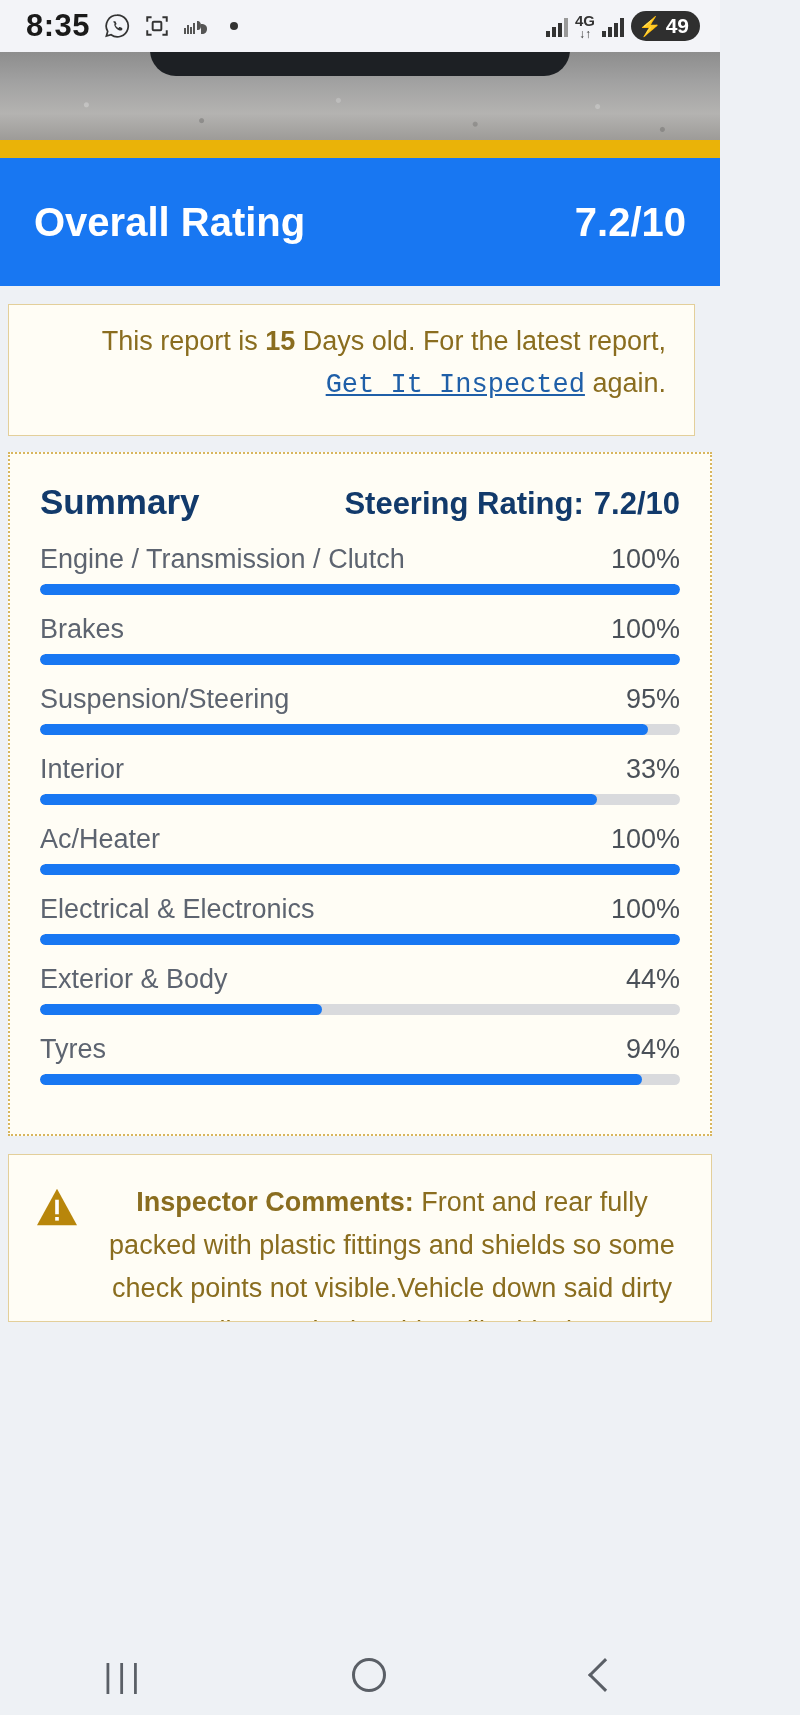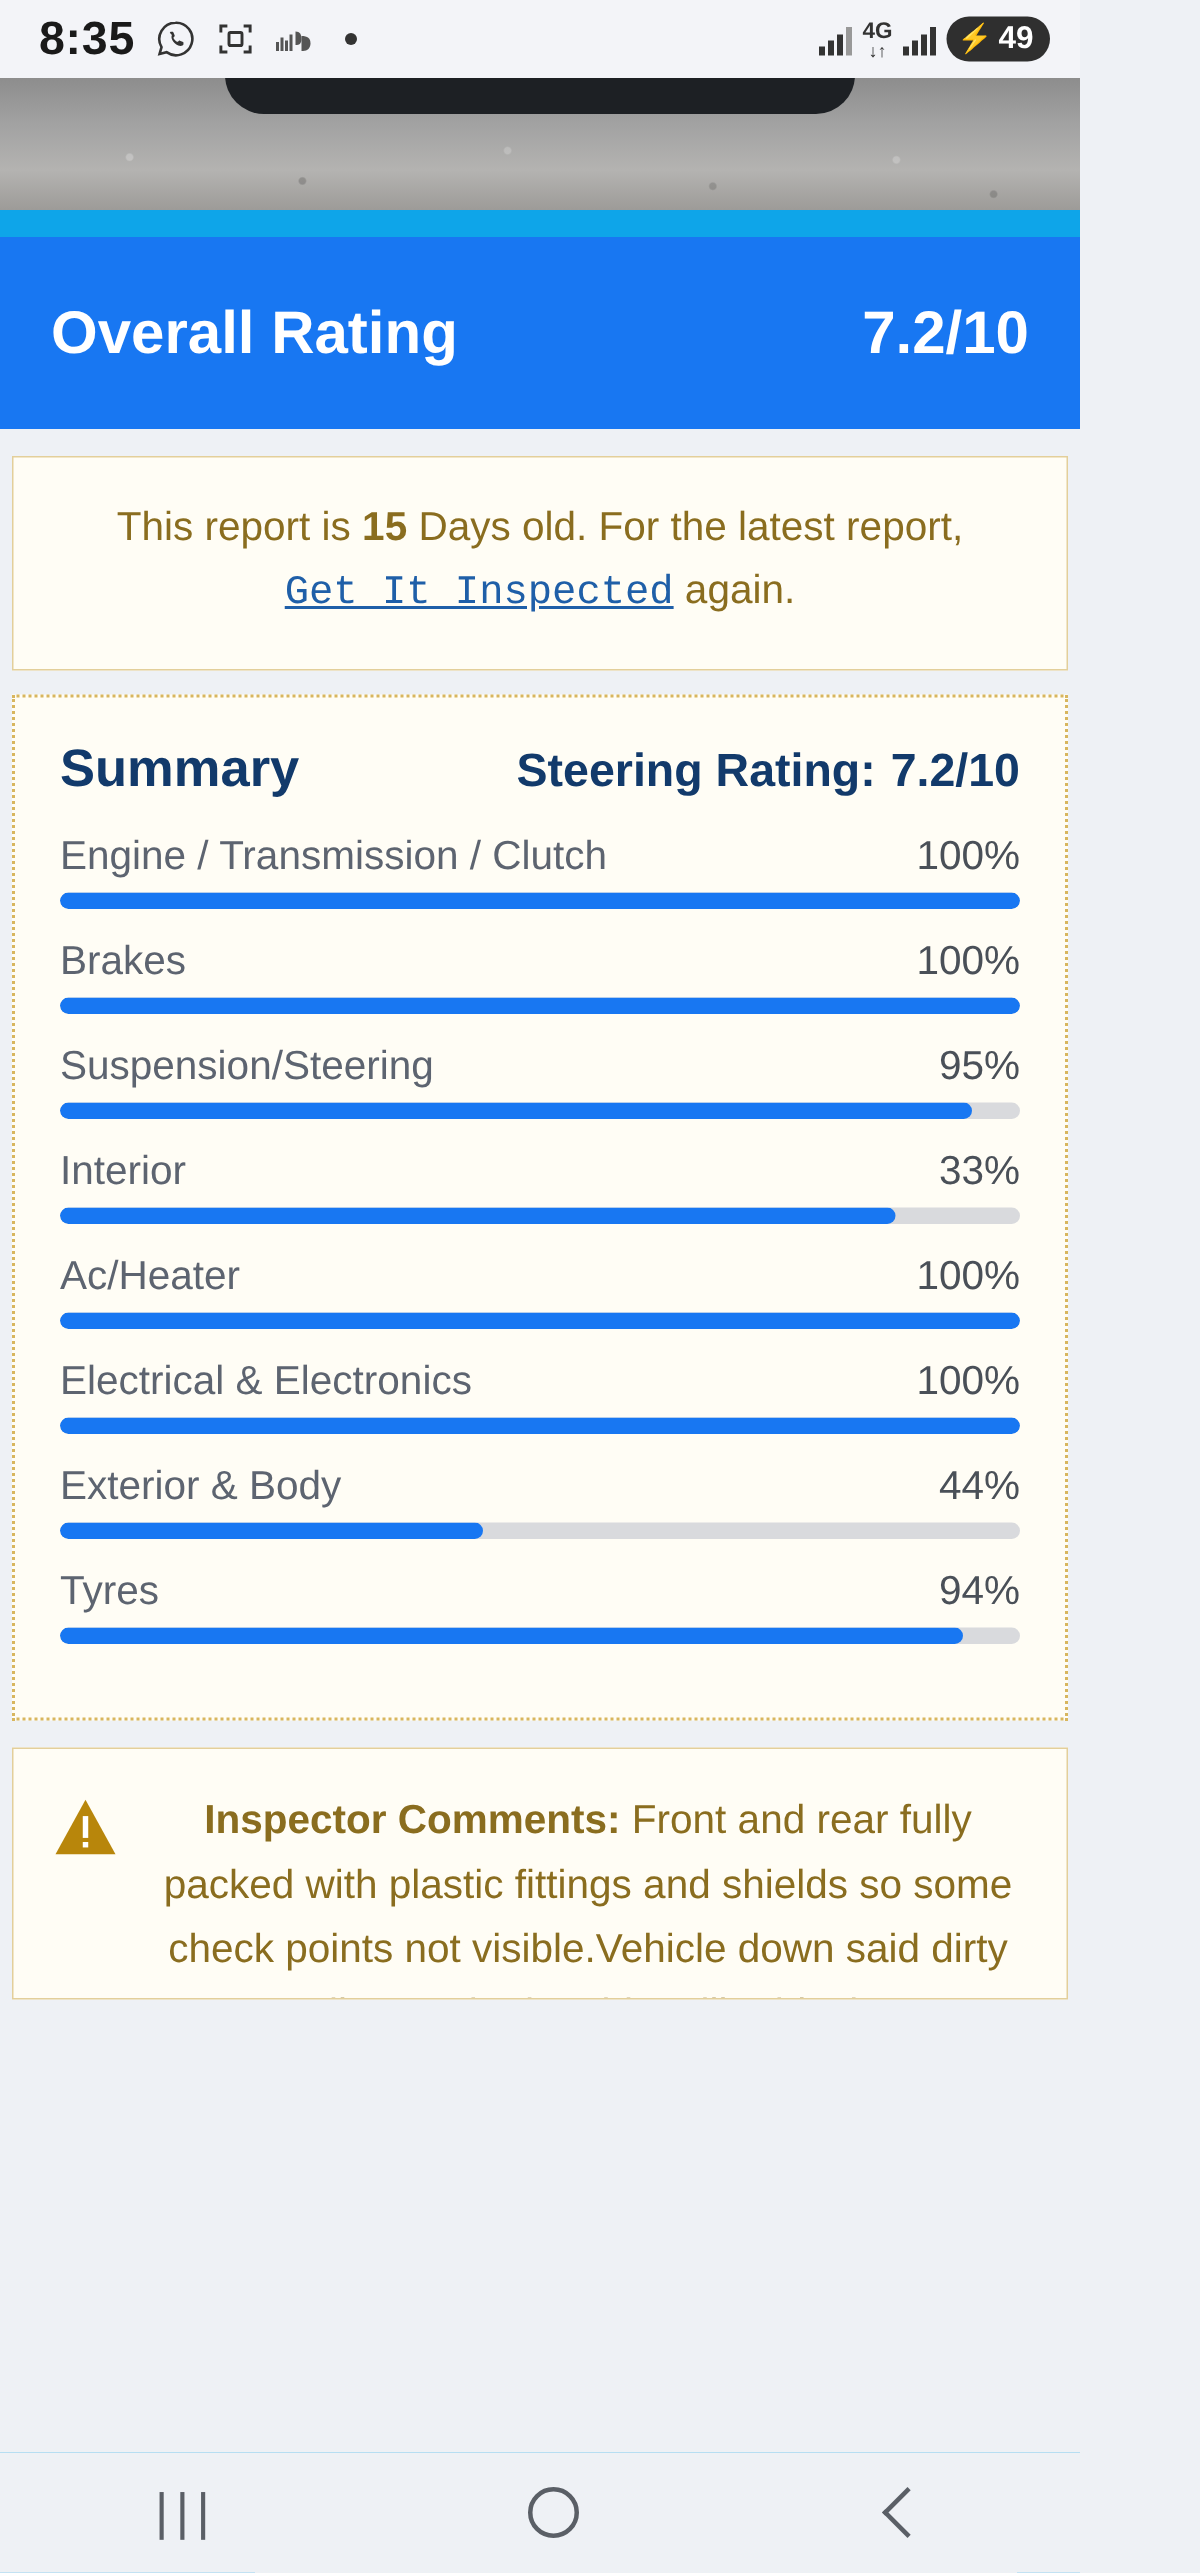--- a/index.html
+++ b/index.html
@@ -7,21 +7,21 @@
     width: 800px;
     height: 1715px;
     background: #eef1f5;
     font-family: "Liberation Sans", sans-serif;
     overflow: hidden;
   }
   .phone {
     position: relative;
     width: 720px;
     height: 1715px;
-    background: #0ea5e9;
+    background: #eab308;
     display: flex;
     flex-direction: column;
   }
 
   
   .statusbar {
     height: 52px;
     background: #f3f4f8;
     display: flex;
     align-items: center;
@@ -116,25 +116,25 @@
 
   
   .body {
     flex: 1 1 auto;
     overflow: hidden;
     padding: 0 8px;
     background: #eef1f5;
   }
 
   .notice {
-    margin: 18px 0 0 0;
+    margin: 18px 17px 0 0;
     background: #fffdf5;
     border: 1px solid #e3cf9a;
-    padding: 26px 28px 28px;
-    text-align: center;
+    padding: 16px 28px 28px;
+    text-align: right;
     color: #8a6d1f;
     font-size: 27px;
     line-height: 1.55;
   }
   .notice b { color: #8a6d1f; font-weight: bold; }
   .notice a {
     color: #1f5fa8;
     text-decoration: underline;
     font-family: Liberation Mono, monospace;
   }

